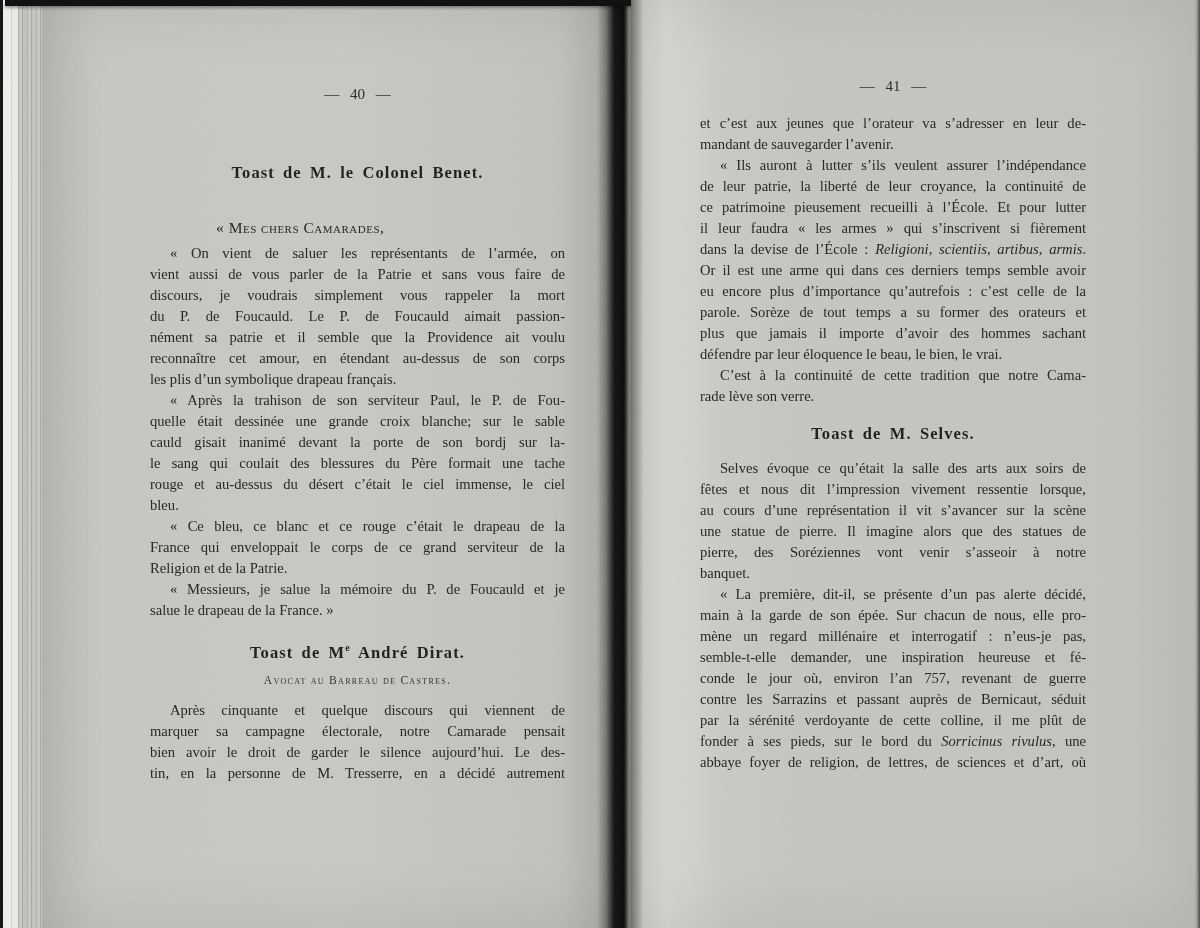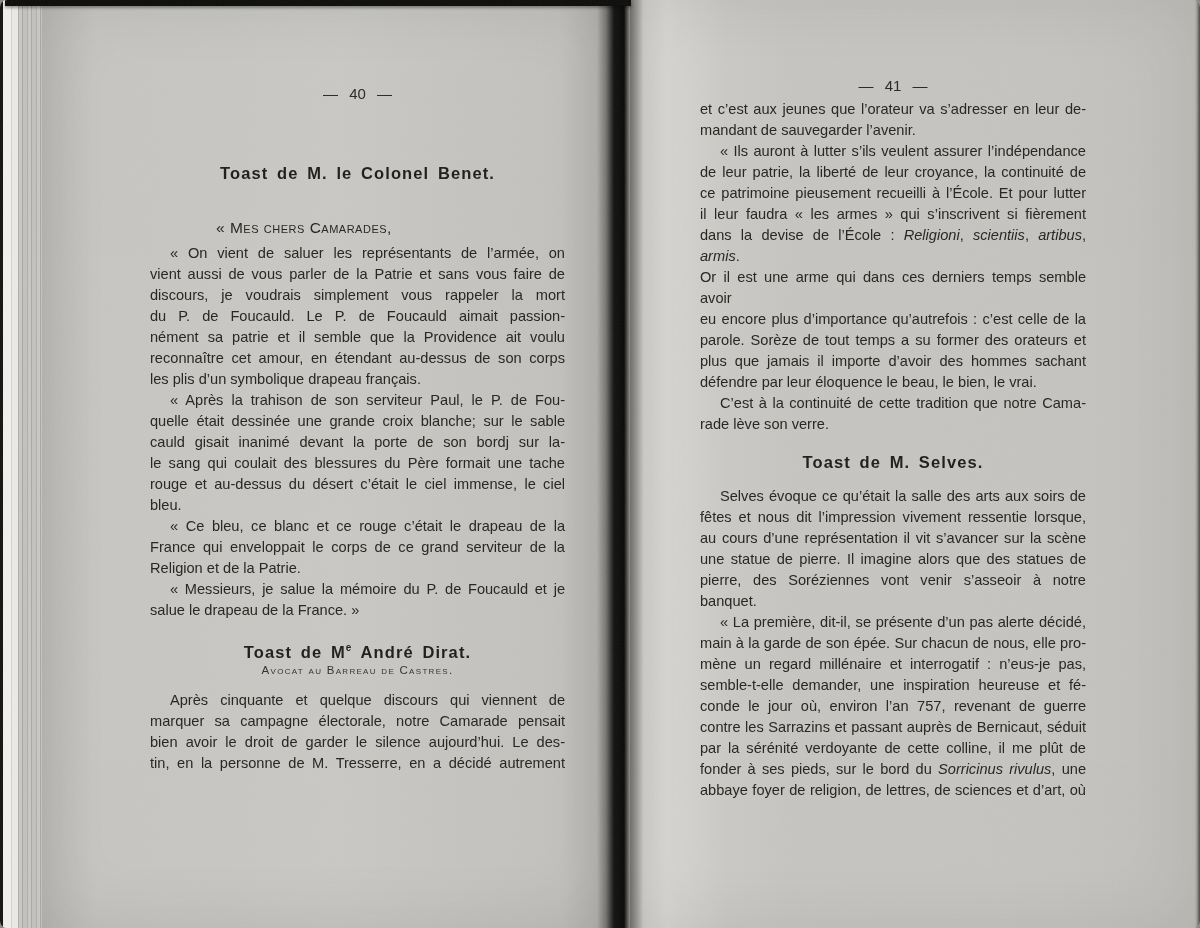--- a/index.html
+++ b/index.html
@@ -1,21 +1,20 @@
 <!DOCTYPE html>
 <html><head>
 <meta charset="utf-8">
 <title>Scanned book spread</title>
 <style>
   html,body { margin:0; padding:0; background:#8a8985; }
   .scan {
     position:relative; width:1200px; height:928px; overflow:hidden;
     background:#c6c5c1; color:#26241f;
-    font-family:Liberation Sans, sans-serif;
-    border-radius:7px;
+    font-family:Liberation Serif, serif;
   }
   
   .strip-scanner-left {
     position:absolute; left:0; top:0; width:18px; height:100%;
     background:linear-gradient(90deg,#141412 0 3px,#f1f0ec 3px 11px,#d4d3cf 11px 12px,#eceae6 12px 18px);
   }
   .page-edge-stack {
     position:absolute; left:18px; top:0; width:24px; height:100%;
     background:repeating-linear-gradient(90deg,#b0afab 0 1px,#c9c8c4 1px 4px,#a9a8a4 4px 5px,#c3c2be 5px 9px);
   }
@@ -51,30 +50,30 @@
   .heading {
     text-align:center; font-weight:bold; font-size:16.5px; line-height:22px;
     letter-spacing:1.1px; word-spacing:3px; color:#1f1d19;
   }
   .heading sup { font-size:10px; }
   .salutation {
     margin-top:33px; padding-left:66px; font-variant:small-caps;
     font-size:15.5px; line-height:21px; letter-spacing:0.5px;
   }
   .page-body > .salutation + .para { margin-top:5px; }
-  .page-body > .para:first-child { margin-top:3px; }
+  .page-body > .para:first-child { margin-top:17px; }
   .para { margin:0; }
   .line {
     font-size:14.6px; line-height:21px;
     text-align:justify; text-align-last:justify;
   }
   .line.endline { text-align-last:left; }
   .line.firstline { text-indent:20px; }
   .para + .heading { margin-top:16px; }
-  .heading + .subheading { }
+  .heading + .subheading { margin-top:9px; }
   .subheading {
     text-align:center; font-variant:small-caps; font-size:11.5px; line-height:15px;
     letter-spacing:1.3px; color:#33312c;
   }
   .subheading + .para { margin-top:12px; }
   .heading + .para { margin-top:13px; }
   .grain { position:absolute; left:0; top:0; pointer-events:none; opacity:0.055; }
 </style>
 </head>
 <body>

